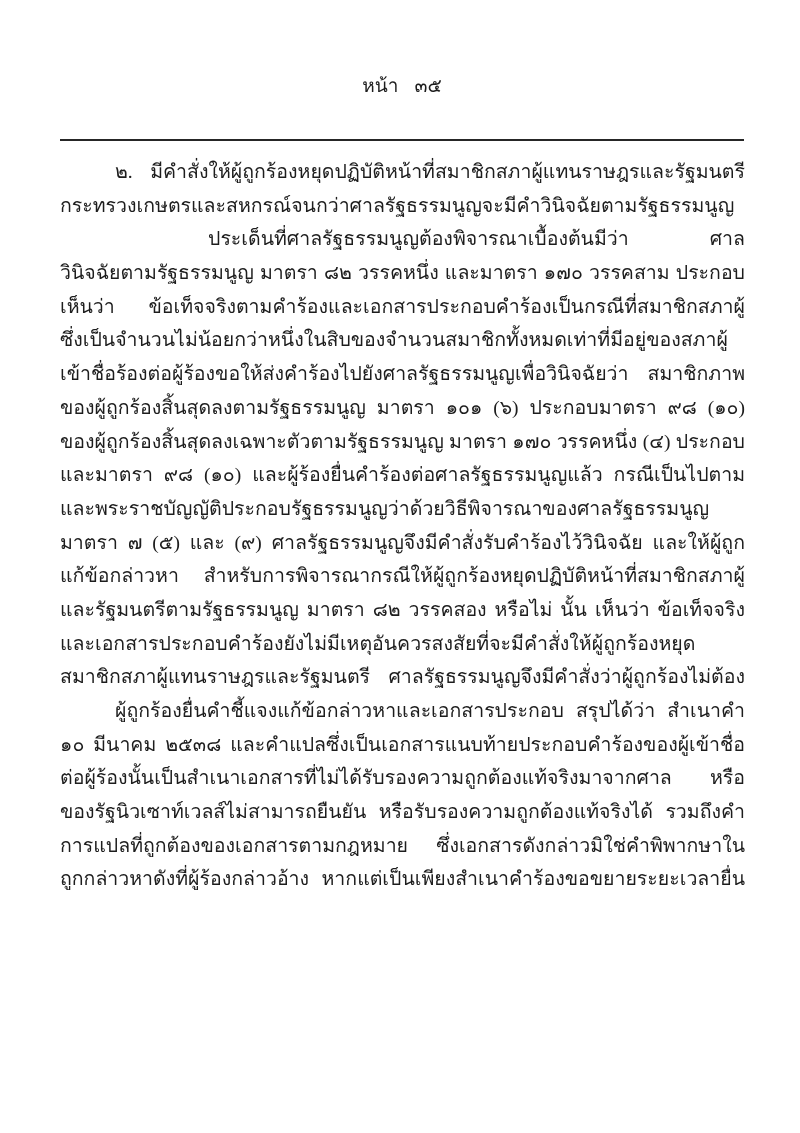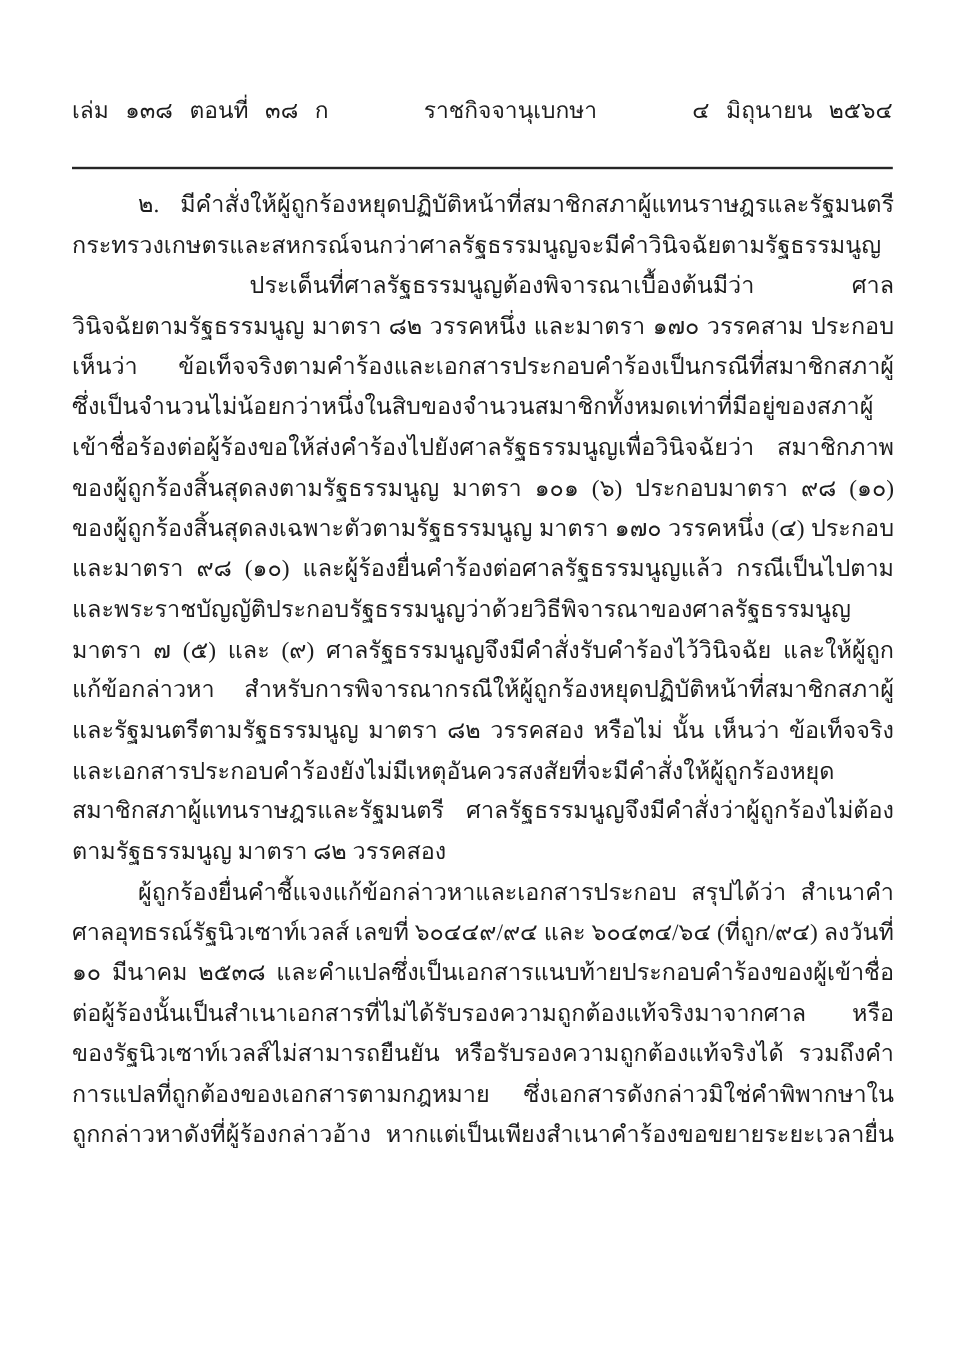--- a/index.html
+++ b/index.html
@@ -59,24 +59,23 @@
   .text-line.end { text-align-last: left; }
   .text-line.first-small { text-indent: 55px; }
   .text-line.first-large { text-indent: 148px; }
 </style>
 </head>
 <body>
 
 <div class="page">
 
   <div class="header">
-    <div class="h-row2">
-      <span class="wide-sp">เล่ม ๑๓๘ ตอนที่ ๓๘ ก</span>
-      <span>ราชกิจจานุเบกษา</span>
-      <span class="wide-sp">๔ มิถุนายน ๒๕๖๔</span>
+    <div class="h-row1">
+      <span>หน้า</span>
+      <span>๓๕</span>
     </div>
   </div>
 
   <div class="header-rule"></div>
 
   <div class="doc-body" id="doc-body">
       <div class="text-line first-small">๒. มีคำสั่งให้ผู้ถูกร้องหยุดปฏิบัติหน้าที่สมาชิกสภาผู้แทนราษฎรและรัฐมนตรีช่วยว่าการ</div>
       <div class="text-line">กระทรวงเกษตรและสหกรณ์จนกว่าศาลรัฐธรรมนูญจะมีคำวินิจฉัยตามรัฐธรรมนูญ มาตรา ๘๒ วรรคสอง</div>
       <div class="text-line first-large">ประเด็นที่ศาลรัฐธรรมนูญต้องพิจารณาเบื้องต้นมีว่า ศาลรัฐธรรมนูญมีอำนาจรับคำร้องไว้</div>
       <div class="text-line">วินิจฉัยตามรัฐธรรมนูญ มาตรา ๘๒ วรรคหนึ่ง และมาตรา ๑๗๐ วรรคสาม ประกอบมาตรา ๘๒ หรือไม่</div>
@@ -85,23 +84,21 @@
       <div class="text-line">เข้าชื่อร้องต่อผู้ร้องขอให้ส่งคำร้องไปยังศาลรัฐธรรมนูญเพื่อวินิจฉัยว่า สมาชิกภาพของสมาชิกสภาผู้แทนราษฎร</div>
       <div class="text-line">ของผู้ถูกร้องสิ้นสุดลงตามรัฐธรรมนูญ มาตรา ๑๐๑ (๖) ประกอบมาตรา ๙๘ (๑๐) และความเป็นรัฐมนตรี</div>
       <div class="text-line">ของผู้ถูกร้องสิ้นสุดลงเฉพาะตัวตามรัฐธรรมนูญ มาตรา ๑๗๐ วรรคหนึ่ง (๔) ประกอบมาตรา ๑๖๐ (๖)</div>
       <div class="text-line">และมาตรา ๙๘ (๑๐) และผู้ร้องยื่นคำร้องต่อศาลรัฐธรรมนูญแล้ว กรณีเป็นไปตามรัฐธรรมนูญ</div>
       <div class="text-line">และพระราชบัญญัติประกอบรัฐธรรมนูญว่าด้วยวิธีพิจารณาของศาลรัฐธรรมนูญ พ.ศ. ๒๕๖๑</div>
       <div class="text-line">มาตรา ๗ (๕) และ (๙) ศาลรัฐธรรมนูญจึงมีคำสั่งรับคำร้องไว้วินิจฉัย และให้ผู้ถูกร้องยื่นคำชี้แจง</div>
       <div class="text-line">แก้ข้อกล่าวหา สำหรับการพิจารณากรณีให้ผู้ถูกร้องหยุดปฏิบัติหน้าที่สมาชิกสภาผู้แทนราษฎร</div>
       <div class="text-line">และรัฐมนตรีตามรัฐธรรมนูญ มาตรา ๘๒ วรรคสอง หรือไม่ นั้น เห็นว่า ข้อเท็จจริงตามคำร้อง</div>
       <div class="text-line">และเอกสารประกอบคำร้องยังไม่มีเหตุอันควรสงสัยที่จะมีคำสั่งให้ผู้ถูกร้องหยุดปฏิบัติหน้าที่</div>
       <div class="text-line">สมาชิกสภาผู้แทนราษฎรและรัฐมนตรี ศาลรัฐธรรมนูญจึงมีคำสั่งว่าผู้ถูกร้องไม่ต้องหยุดปฏิบัติหน้าที่</div>
-      <div class="text-line end">ตามรัฐธรรมนูญ มาตรา ๘๒ วรรคสอง</div>
       <div class="text-line first-small">ผู้ถูกร้องยื่นคำชี้แจงแก้ข้อกล่าวหาและเอกสารประกอบ สรุปได้ว่า สำเนาคำพิพากษา</div>
-      <div class="text-line">ศาลอุทธรณ์รัฐนิวเซาท์เวลส์ เลขที่ ๖๐๔๔๙/๙๔ และ ๖๐๔๓๔/๖๔ (ที่ถูก/๙๔) ลงวันที่</div>
       <div class="text-line">๑๐ มีนาคม ๒๕๓๘ และคำแปลซึ่งเป็นเอกสารแนบท้ายประกอบคำร้องของผู้เข้าชื่อเสนอคำร้อง</div>
       <div class="text-line">ต่อผู้ร้องนั้นเป็นสำเนาเอกสารที่ไม่ได้รับรองความถูกต้องแท้จริงมาจากศาล หรือพนักงานเจ้าหน้าที่</div>
       <div class="text-line">ของรัฐนิวเซาท์เวลส์ไม่สามารถยืนยัน หรือรับรองความถูกต้องแท้จริงได้ รวมถึงคำแปลมิได้มีการรับรอง</div>
       <div class="text-line">การแปลที่ถูกต้องของเอกสารตามกฎหมาย ซึ่งเอกสารดังกล่าวมิใช่คำพิพากษาในคดีที่ผู้ถูกร้อง</div>
       <div class="text-line">ถูกกล่าวหาดังที่ผู้ร้องกล่าวอ้าง หากแต่เป็นเพียงสำเนาคำร้องขอขยายระยะเวลายื่นอุทธรณ์เท่านั้น</div>
     </div>
 
 </div>
 
 </body></html>

